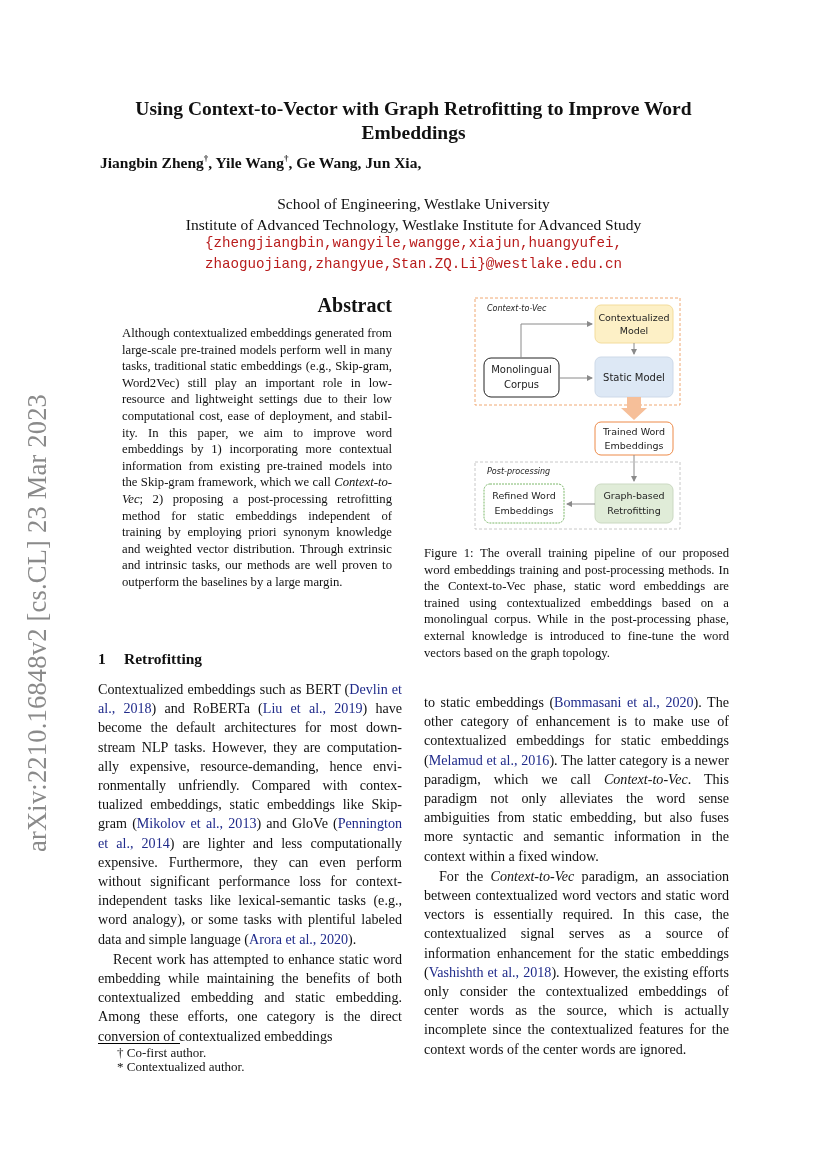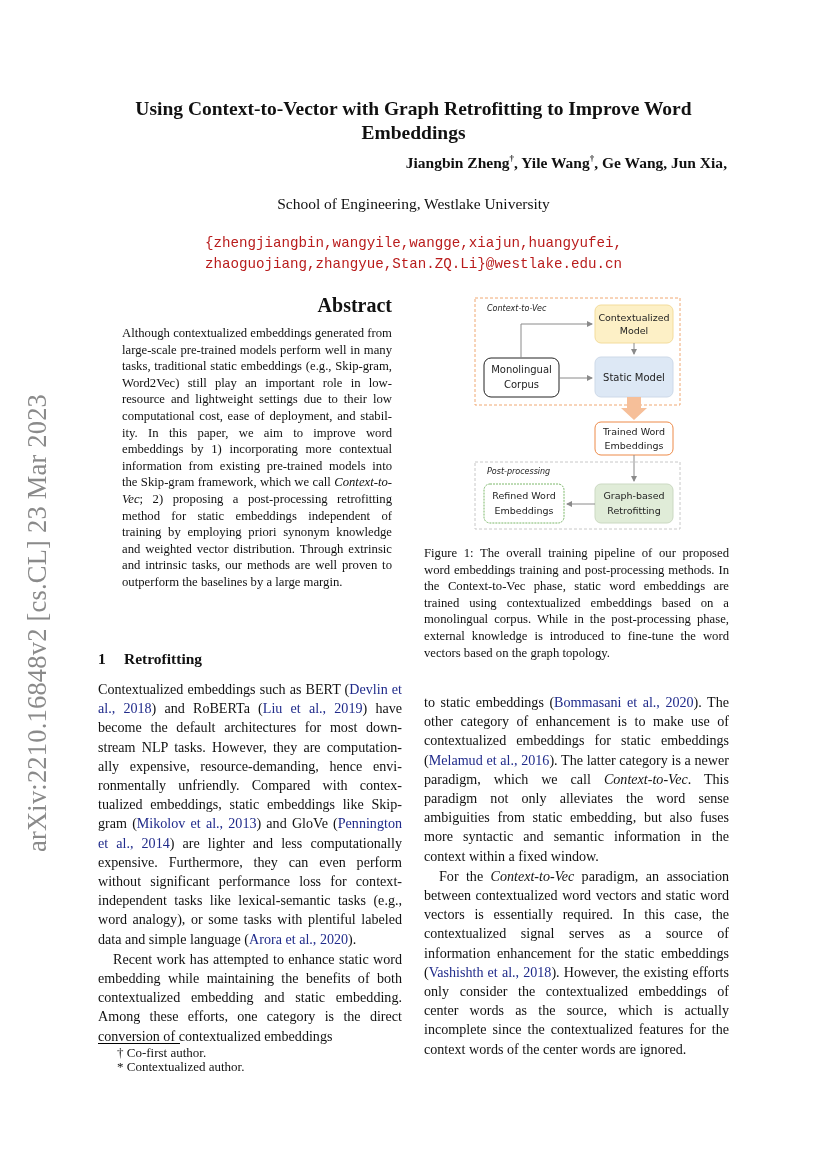--- a/index.html
+++ b/index.html
@@ -1,20 +1,20 @@
 <!DOCTYPE html>
 <html><head>
 <meta charset="utf-8">
 <style>
   html, body { margin:0; padding:0; background:#fff; }
   body { width:827px; height:1170px; position:relative; overflow:hidden;
          font-family:"Liberation Serif", serif; color:#111; }
   .abs { position:absolute; }
   .title { left:100px; width:627px; top:97px; text-align:center; font-weight:bold; font-size:19.5px; line-height:24px; }
-  .authors { left:100px; width:627px; top:152px; text-align:right; font-weight:bold; font-size:15.5px; line-height:21px; }
+  .authors { left:100px; width:627px; top:152px; text-align:left; font-weight:bold; font-size:15.5px; line-height:21px; }
   .affil { left:100px; width:627px; top:193px; text-align:center; font-size:15.5px; line-height:21px; }
   .emails { left:100px; width:627px; top:233px; text-align:center; font-family:"Liberation Mono", monospace; font-size:14.2px; line-height:21px; color:#b91c1c; }
   sup { font-size:9px; vertical-align:7px; line-height:0; }
   .arxiv { left:22px; top:852px; transform-origin:0 0; transform:rotate(-90deg); white-space:nowrap;
            font-size:26.5px; color:#8a8a8a; letter-spacing:0.2px; }
   .abstract-h { left:120px; width:272px; top:294px; text-align:right; font-weight:bold; font-size:20px; }
   .abstract { left:122px; width:270px; top:325px; font-size:12.7px; line-height:16.6px; text-align:justify; hyphens:manual; }
   .sec-h { left:98px; top:650px; font-weight:bold; font-size:15.5px; }
   .sec-h .num { display:inline-block; width:26px; }
   .col { font-size:14.1px; line-height:19.2px; text-align:justify; }
@@ -34,20 +34,21 @@
 <body>
 
 <div class="abs arxiv">arXiv:2210.16848v2  [cs.CL]  23 Mar 2023</div>
 
 <div class="abs title">Using Context-to-Vector with Graph Retrofitting to Improve Word Embeddings</div>
 <div class="abs authors">
   <div id="authors1"><span>Jiangbin Zheng</span><sup>†</sup>, <span>Yile Wang</span><sup>†</sup>, <span>Ge Wang</span>, <span>Jun Xia</span>, </div>
 </div>
 <div class="abs affil">
   <div>School of Engineering, Westlake University</div>
+  <div>Institute of Advanced Technology, Westlake Institute for Advanced Study</div>
 </div>
 <div class="abs emails">
   <div>{zhengjiangbin,wangyile,wangge,xiajun,huangyufei,</div>
   <div>zhaoguojiang,zhangyue,Stan.ZQ.Li}@westlake.edu.cn</div>
 </div>
 
 <div class="abs abstract-h">Abstract</div>
 <div class="abs abstract"><span>Although contextualized embeddings gener­ated from large-scale pre-trained models per­form well in many tasks, traditional static embeddings (e.g., Skip-gram, Word2Vec) still play an important role in low-resource and lightweight settings due to their low compu­tational cost, ease of deployment, and stabil­ity.  In this paper, we aim to improve word embeddings by 1) incorporating more con­textual information from existing pre-trained models into the Skip-gram framework, which we call </span><i>Context-to-Vec</i><span>; 2) proposing a post-processing retrofitting method for static em­beddings independent of training by employ­ing priori synonym knowledge and weighted vector distribution.  Through extrinsic and in­trinsic tasks, our methods are well proven to outperform the baselines by a large margin.</span></div>
 
 <div class="abs fig">

